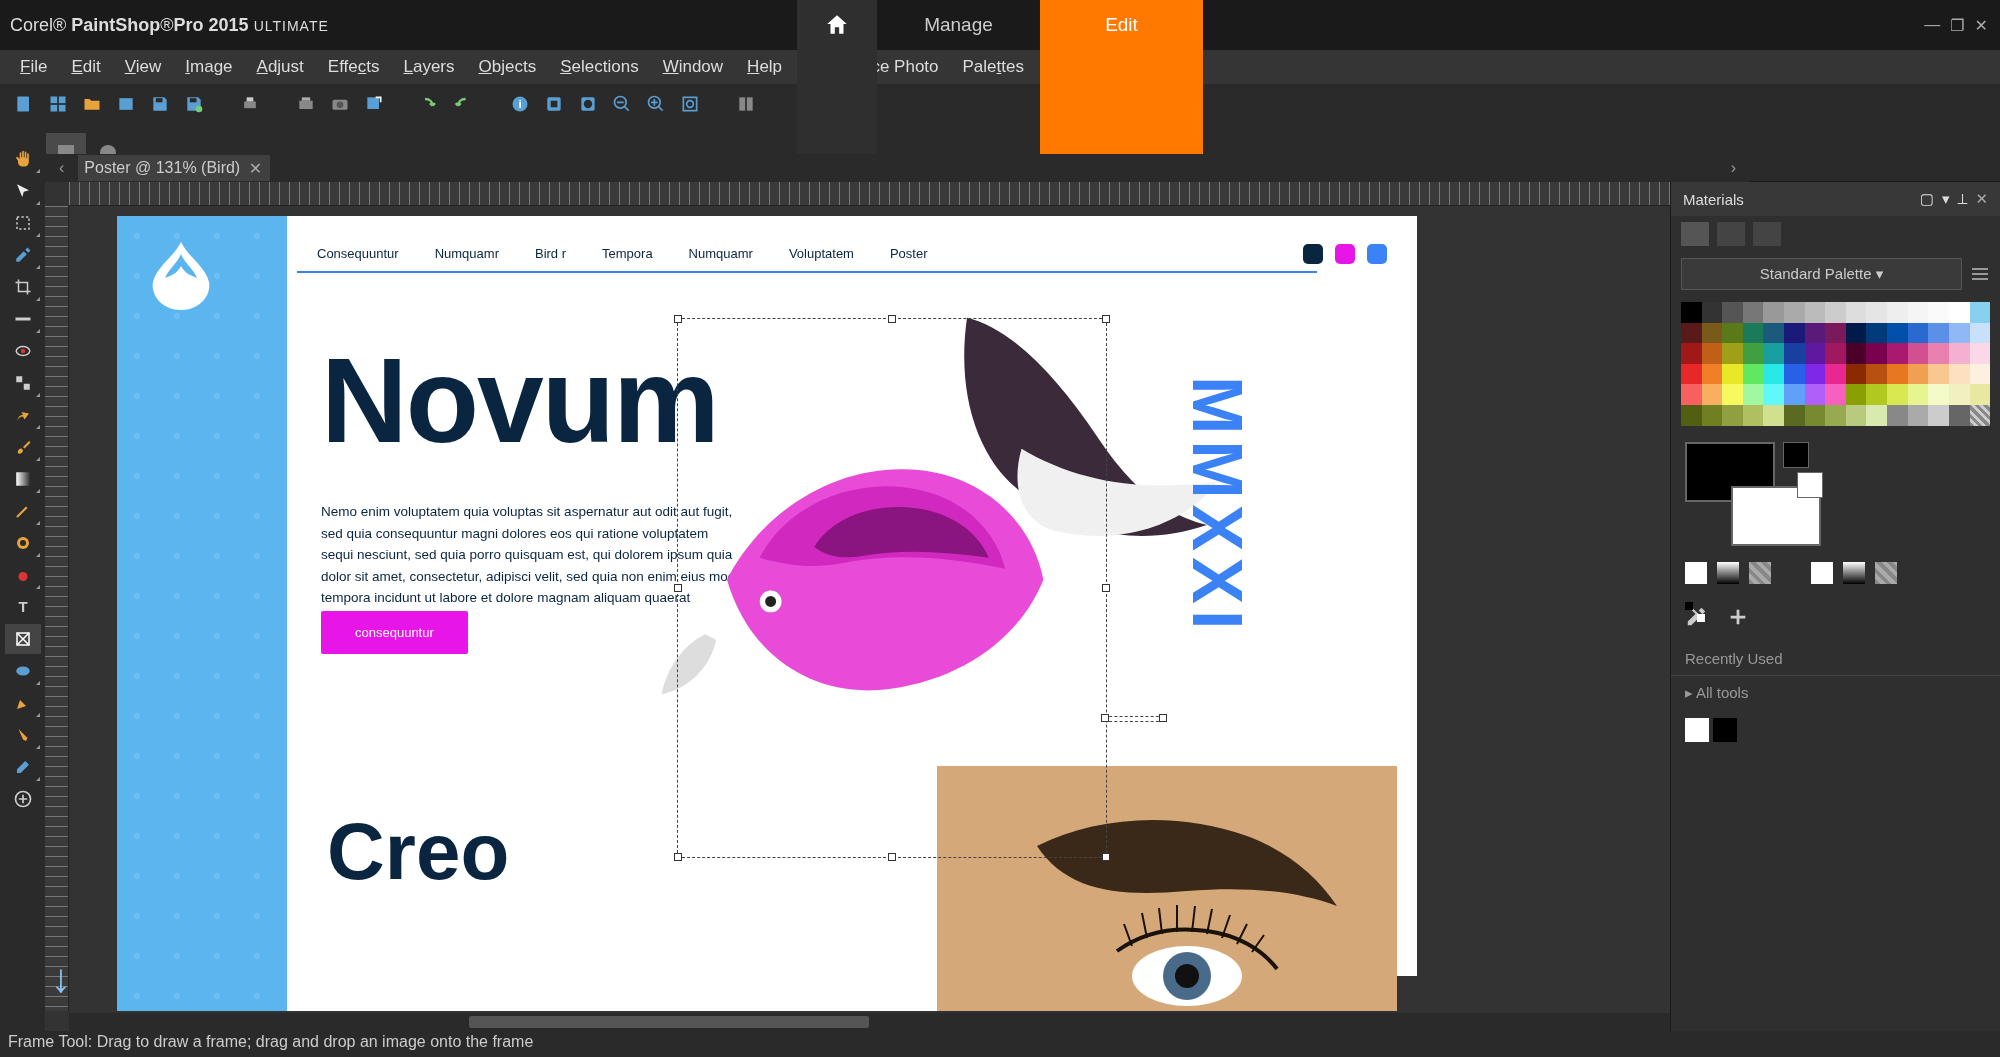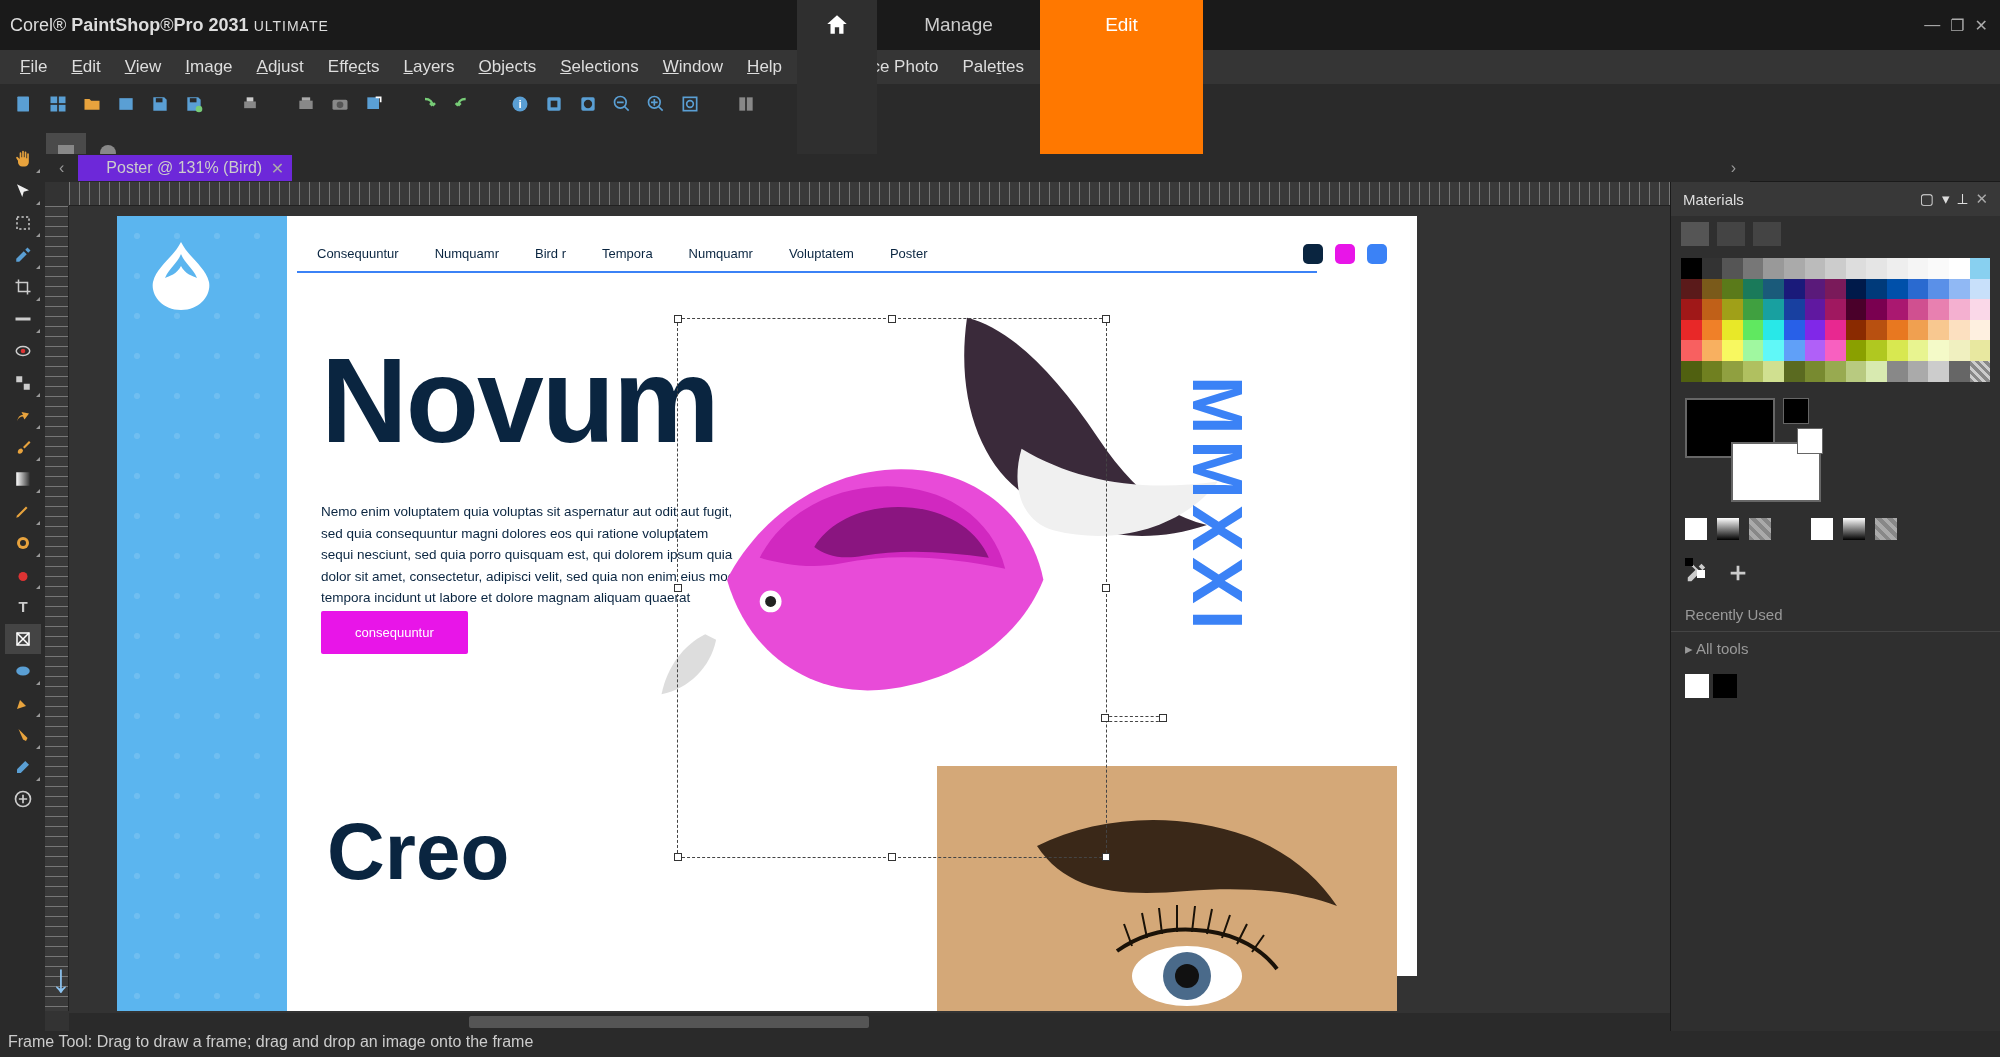--- a/index.html
+++ b/index.html
@@ -26,21 +26,21 @@
 .optbar .sq .inner { width:16px; height:16px; background:#888; }
 .optbar .circ { width: 16px; height: 16px; border-radius: 50%; background: #888; }
 .main { position: absolute; top: 182px; bottom: 26px; left: 0; right: 0; display: flex; }
 .toolbox { width: 45px; background: #2a2a2a; display: flex; flex-direction: column; align-items: center; padding-top: 4px; gap: 2px; position:absolute; top:140px; bottom:26px; left:0;}
 .toolbox .tool { width: 36px; height: 30px; display: flex; align-items: center; justify-content: center; cursor: pointer; position: relative; }
 .toolbox .tool.active { background: #444; }
 .toolbox .tool .caret { position: absolute; right: 1px; bottom: 1px; width: 0; height: 0; border-left: 4px solid transparent; border-bottom: 4px solid #999; }
 .doc-area { flex: 1; background: #333; position: relative; margin-left: 45px; }
 .doc-tabs { height: 28px; background: #2a2a2a; display: flex; align-items: center; padding: 0 8px; gap: 8px; position:absolute; top:-28px; left:0; right:0;}
 .doc-tabs .navbtn { color:#999; cursor:pointer; padding:0 6px; }
-.doc-tabs .dtab { background: #6d28d9; padding: 4px 30px 4px 28px; font-size: 16px; color: #ccc; position: relative; }
+.doc-tabs .dtab { background: #404040; padding: 4px 30px 4px 6px; font-size: 16px; color: #ccc; position: relative; }
 .doc-tabs .dtab .x { position: absolute; right: 8px; top: 4px; color: #aaa; cursor: pointer; }
 .ruler-h { position: absolute; top: 0; left: 24px; right: 0; height: 24px; background: #3a3a3a; border-bottom:1px solid #222; background-image: repeating-linear-gradient(to right, #777 0, #777 1px, transparent 1px, transparent 10px); }
 .ruler-v { position: absolute; top: 24px; left: 0; bottom: 20px; width: 24px; background: #3a3a3a; border-right:1px solid #222; background-image: repeating-linear-gradient(to bottom, #777 0, #777 1px, transparent 1px, transparent 10px); }
 .canvas-wrap { position: absolute; top: 24px; left: 24px; right: 0; bottom: 20px; background: #333; overflow: hidden; }
 .poster { position: absolute; top: 10px; left: 48px; width: 1300px; height: 760px; background: #fff; }
 .poster .topstrip { position: absolute; top:0; left:0; width:170px; height:560px; background: #5bb5ef; background-image: radial-gradient(circle, rgba(255,255,255,0.12) 10%, transparent 11%); background-size: 40px 40px; }
 .poster .leaf { position:absolute; top:22px; left:24px; width:80px; height:80px; }
 .poster .navline { position:absolute; top:55px; left:180px; right:100px; height:2px; background:#3b82f6; }
 .poster .nav { position:absolute; top:30px; left:200px; display:flex; gap:36px; font-size:13px; color:#0a2540; }
 .poster .dots { position:absolute; top:28px; right:30px; display:flex; gap:12px; }
@@ -92,21 +92,21 @@
 .recent span{ width:24px; height:24px; }
 .statusbar { position:absolute; bottom:0; left:0; right:0; height:26px; background:#2a2a2a; color:#ccc; font-size:16px; padding:2px 8px; }
 .layers-panel-wrap { width:250px; background:#2f2f2f; border-left:1px solid #1a1a1a; display:flex; flex-direction:column;}
 svg{display:block}
 </style>
 </head>
 <body>
 
 <div class="titlebar">
   <div class="logo">
-    <span>Corel®</span> <b><span>PaintShop</span></b><span>®</span><b><span>Pro 2031</span></b> <span style="font-size:14px;letter-spacing:1px">ULTIMATE</span>
+    <span>Corel®</span> <b><span>PaintShop</span></b><span>®</span><b><span>Pro 2015</span></b> <span style="font-size:14px;letter-spacing:1px">ULTIMATE</span>
   </div>
   <div class="tabs">
     <div class="tab home">
       <svg width="26" height="26" viewBox="0 0 24 24" fill="#fff">
           <path d="M12 3l9 8h-3v9h-4v-6h-4v6H6v-9H3z"></path>
         </svg>
     </div>
     <div class="tab">Manage</div>
     <div class="tab edit">Edit</div>
   </div>
@@ -604,20 +604,28 @@
         <span>▢</span>
         <span>▾</span>
         <span>⟂</span>
         <span class="x">✕</span>
       </span>
     </div>
     <div class="mat-tabs">
       <div class="mt" style="background:#555"></div>
       <div class="mt"></div>
       <div class="mt"></div>
+    </div>
+    <div class="palette-sel">
+      <div class="dd"><span>Standard Palette</span> ▾</div>
+      <svg width="20" height="20">
+          <rect x="2" y="4" width="16" height="2" fill="#999"></rect>
+          <rect x="2" y="9" width="16" height="2" fill="#999"></rect>
+          <rect x="2" y="14" width="16" height="2" fill="#999"></rect>
+        </svg>
     </div>
     <div class="swatches" id="swatchgrid">
         <div style="background: rgb(0, 0, 0);"></div>
         <div style="background: rgb(51, 51, 51);"></div>
         <div style="background: rgb(85, 85, 85);"></div>
         <div style="background: rgb(119, 119, 119);"></div>
         <div style="background: rgb(153, 153, 153);"></div>
         <div style="background: rgb(170, 170, 170);"></div>
         <div style="background: rgb(187, 187, 187);"></div>
         <div style="background: rgb(204, 204, 204);"></div>

